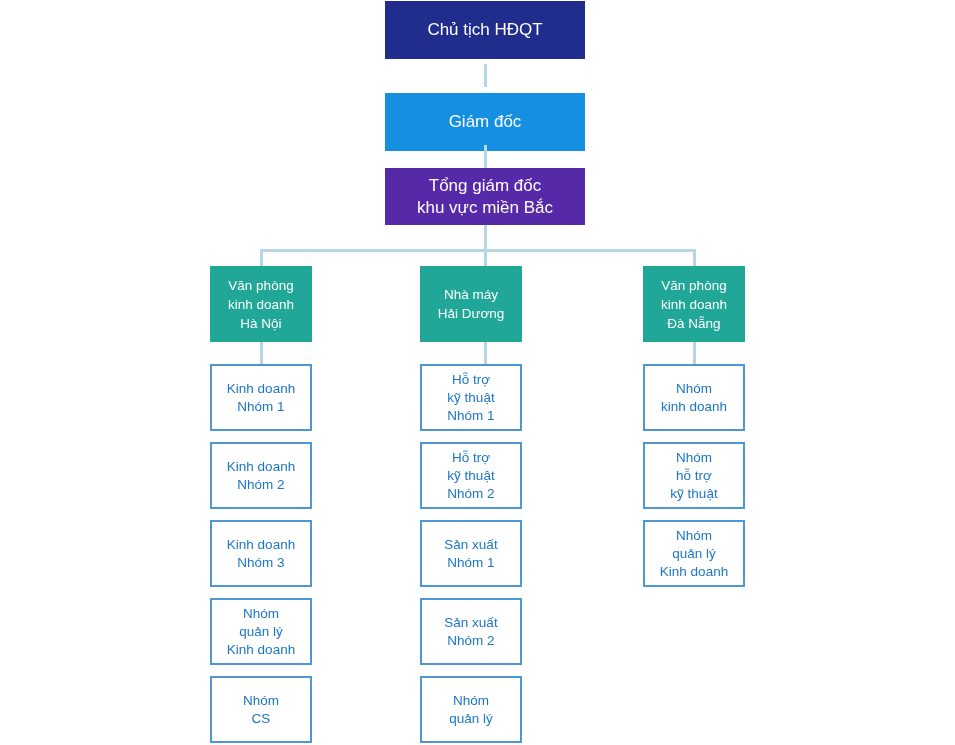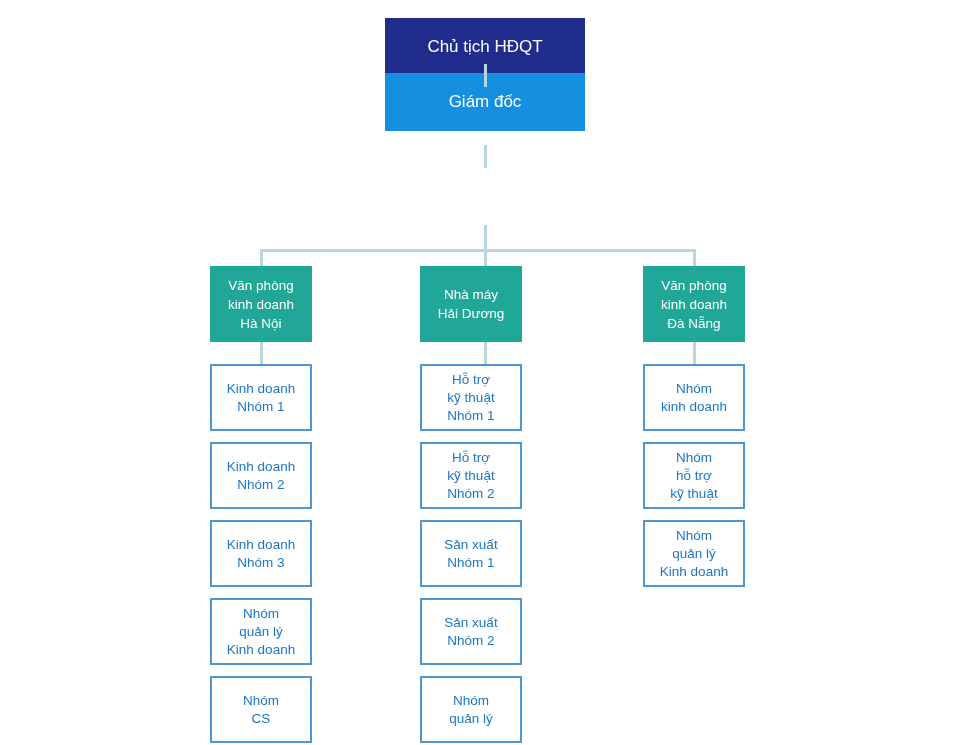--- a/index.html
+++ b/index.html
@@ -20,22 +20,22 @@
     text-align: center;
     white-space: pre-line;
   }
   .lvl {
     left: 385px;
     width: 200px;
     color: #ffffff;
     font-size: 17px;
     line-height: 22px;
   }
-  .lvl1 { top: 18px;   height: 58px; background: #202D8C; }
-  .lvl2 { top: 73px;  height: 58px; background: #1590E1; }
+  .lvl1 { top: 1px;   height: 58px; background: #202D8C; }
+  .lvl2 { top: 93px;  height: 58px; background: #1590E1; }
   .lvl3 { top: 168px; height: 57px; background: #5629A8; }
   .branch-header {
     top: 266px;
     width: 102px;
     height: 76px;
     background: #21A797;
     color: #ffffff;
     font-size: 13.5px;
     line-height: 19px;
   }
@@ -75,20 +75,22 @@
   .v-head-leaf-middle { left: 483.5px; top: 342px; height: 22px; }
   .v-head-leaf-right  { left: 693px;   top: 342px; height: 22px; }
 </style>
 </head>
 <body>
 
 <div class="canvas">
 
   <div class="node lvl lvl1">Chủ tịch HĐQT</div>
   <div class="node lvl lvl2">Giám đốc</div>
+  <div class="node lvl lvl3">Tổng giám đốc
+khu vực miền Bắc</div>
 
   <div class="conn vline v-l1-l2"></div>
   <div class="conn vline v-l2-l3"></div>
   <div class="conn vline v-l3-mid"></div>
   <div class="conn hline h-branch"></div>
   <div class="conn vline v-drop-left"></div>
   <div class="conn vline v-drop-right"></div>
   <div class="conn vline v-head-leaf-left"></div>
   <div class="conn vline v-head-leaf-middle"></div>
   <div class="conn vline v-head-leaf-right"></div>

